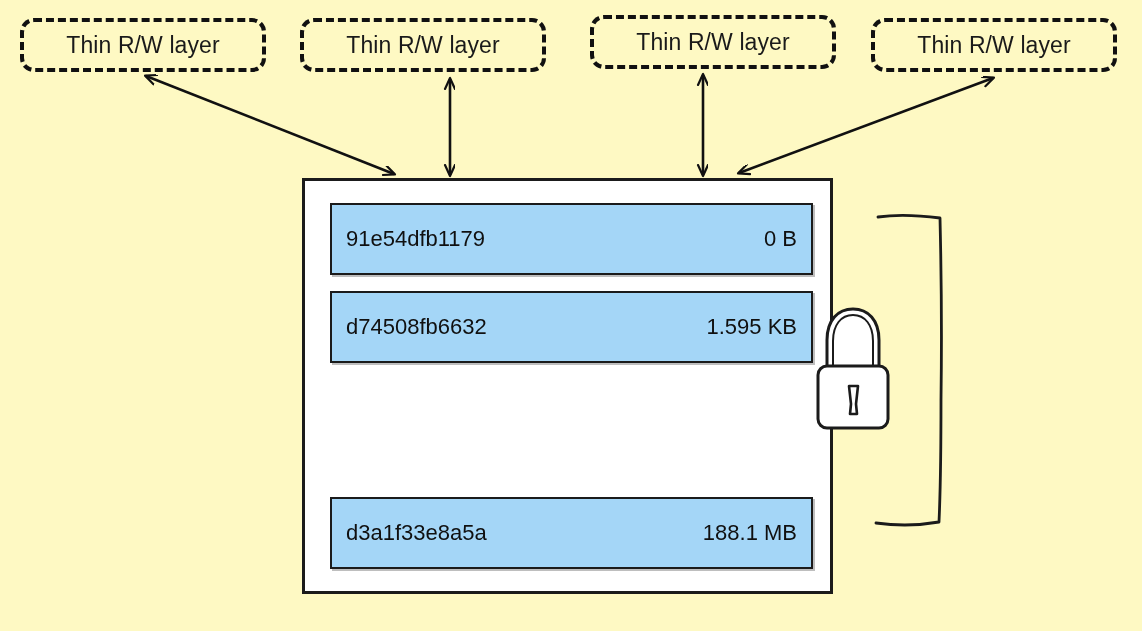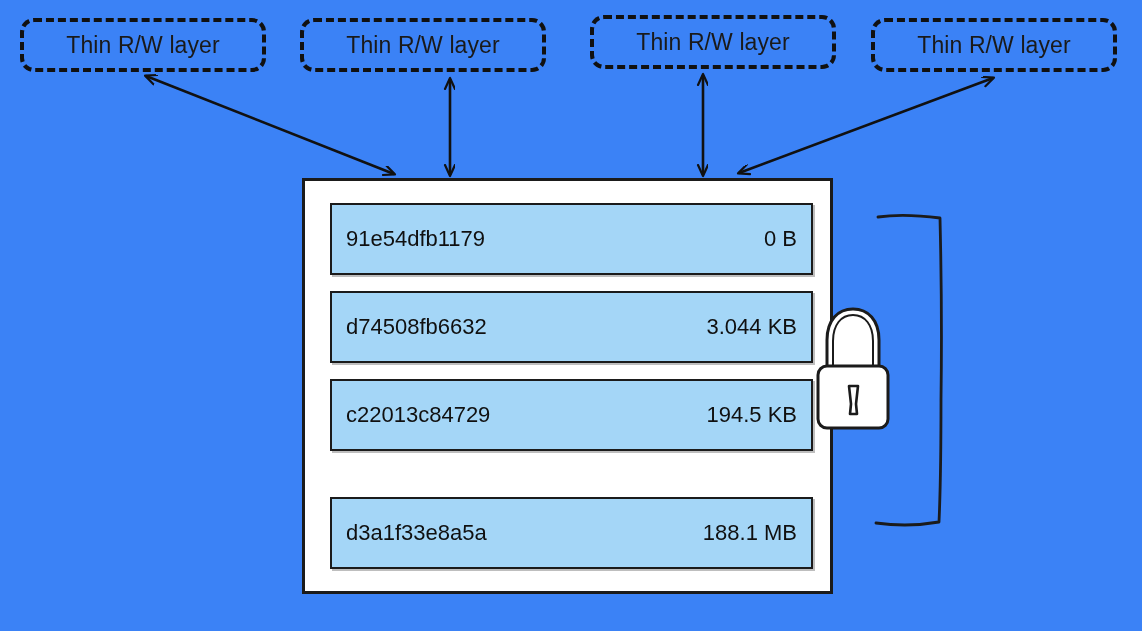--- a/index.html
+++ b/index.html
@@ -9,21 +9,21 @@
     background: #ffffff;
   }
   body {
     font-family: "Liberation Sans", sans-serif;
     -webkit-font-smoothing: antialiased;
   }
   #canvas {
     position: relative;
     width: 1142px;
     height: 631px;
-    background: #3b82f6;
+    background: #fef9c3;
     overflow: hidden;
   }
   
   .rw-box {
     position: absolute;
     box-sizing: border-box;
     border: 4px dashed #111111;
     border-radius: 14px;
     display: flex;
     align-items: center;
@@ -102,27 +102,23 @@
 
   <div id="image-container">
 
     <div class="layer-bar" style="left:25px; top:22px; width:483px; height:72px;gap:48px;">
       <span class="layer-id">91e54dfb1179</span>
       <span class="layer-size">0 B</span>
     </div>
 
     <div class="layer-bar" style="left:25px; top:110px; width:483px; height:72px;gap:24px;">
       <span class="layer-id">d74508fb6632</span>
-      <span class="layer-size">3.044 KB</span>
+      <span class="layer-size">1.595 KB</span>
     </div>
 
-    <div class="layer-bar" style="left:25px; top:198px; width:483px; height:72px;">
-      <span class="layer-id">c22013c84729</span>
-      <span class="layer-size">194.5 KB</span>
-    </div>
 
     <div class="layer-bar" style="left:25px; top:286px; width:483px; height:72px;margin-top:30px;">
       <span class="layer-id">d3a1f33e8a5a</span>
       <span class="layer-size">188.1 MB</span>
     </div>
 
   </div>
 
   <svg id="overlay" viewBox="0 0 1142 631">
     <defs>

